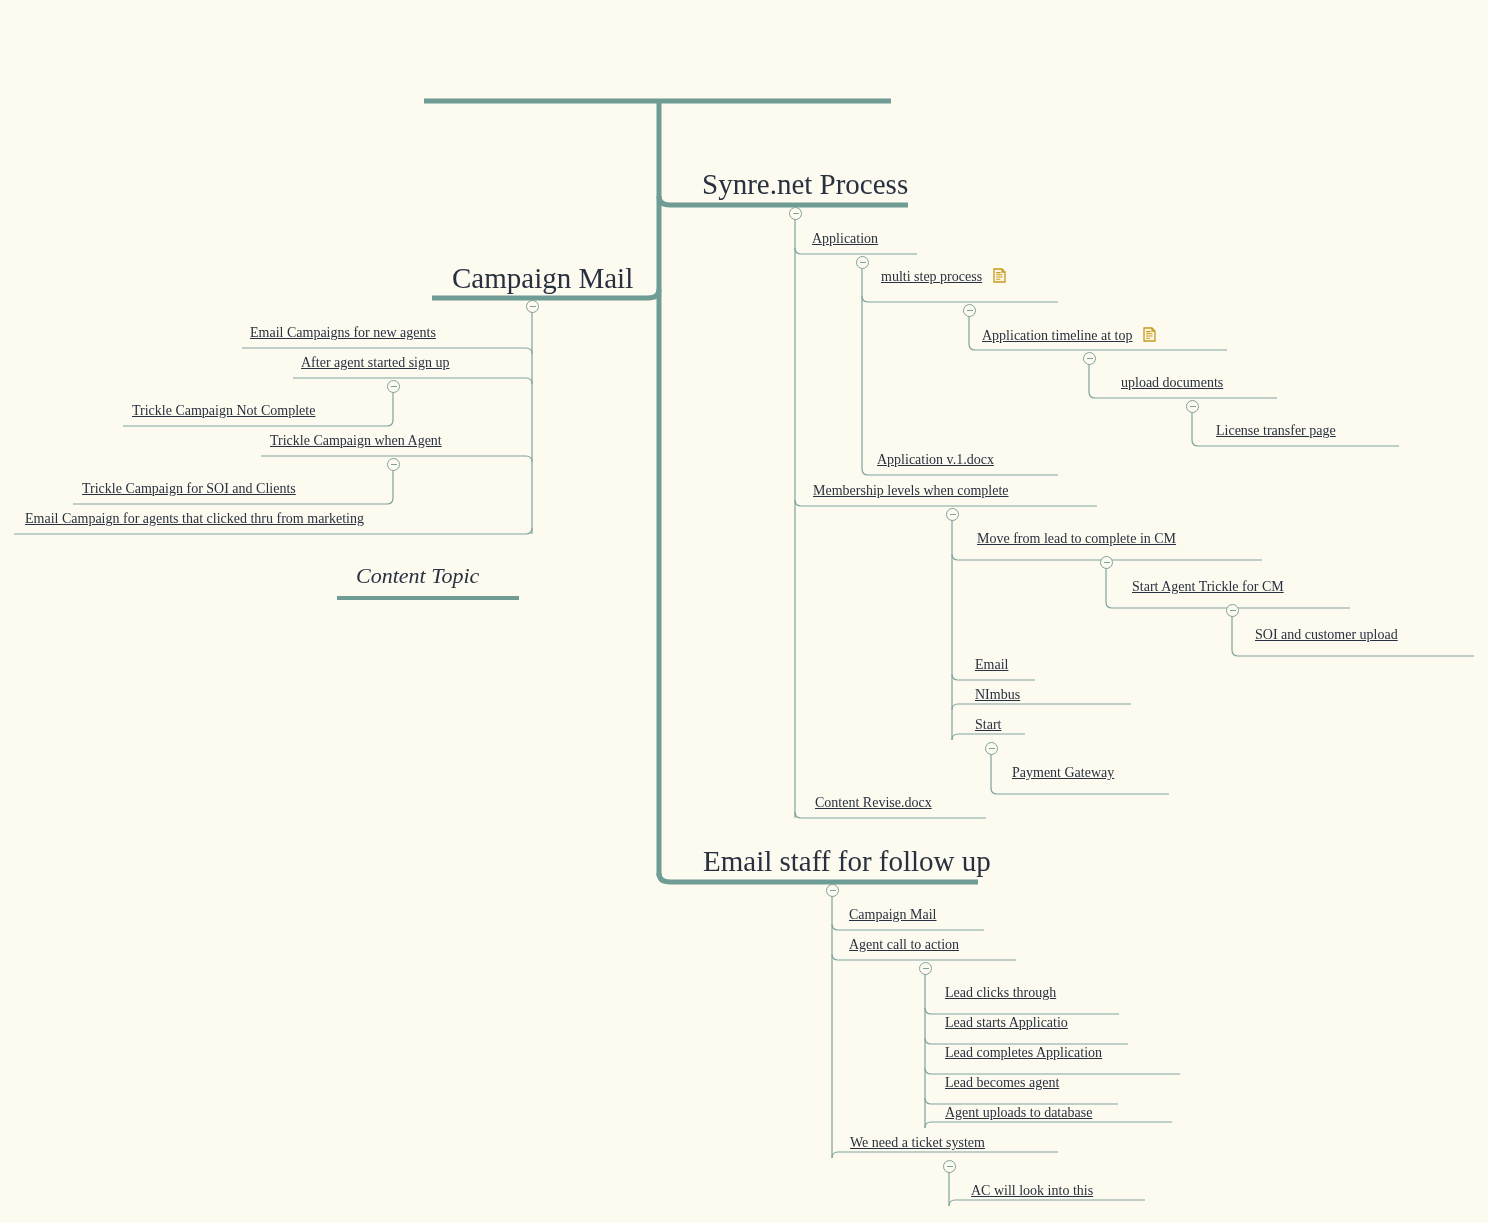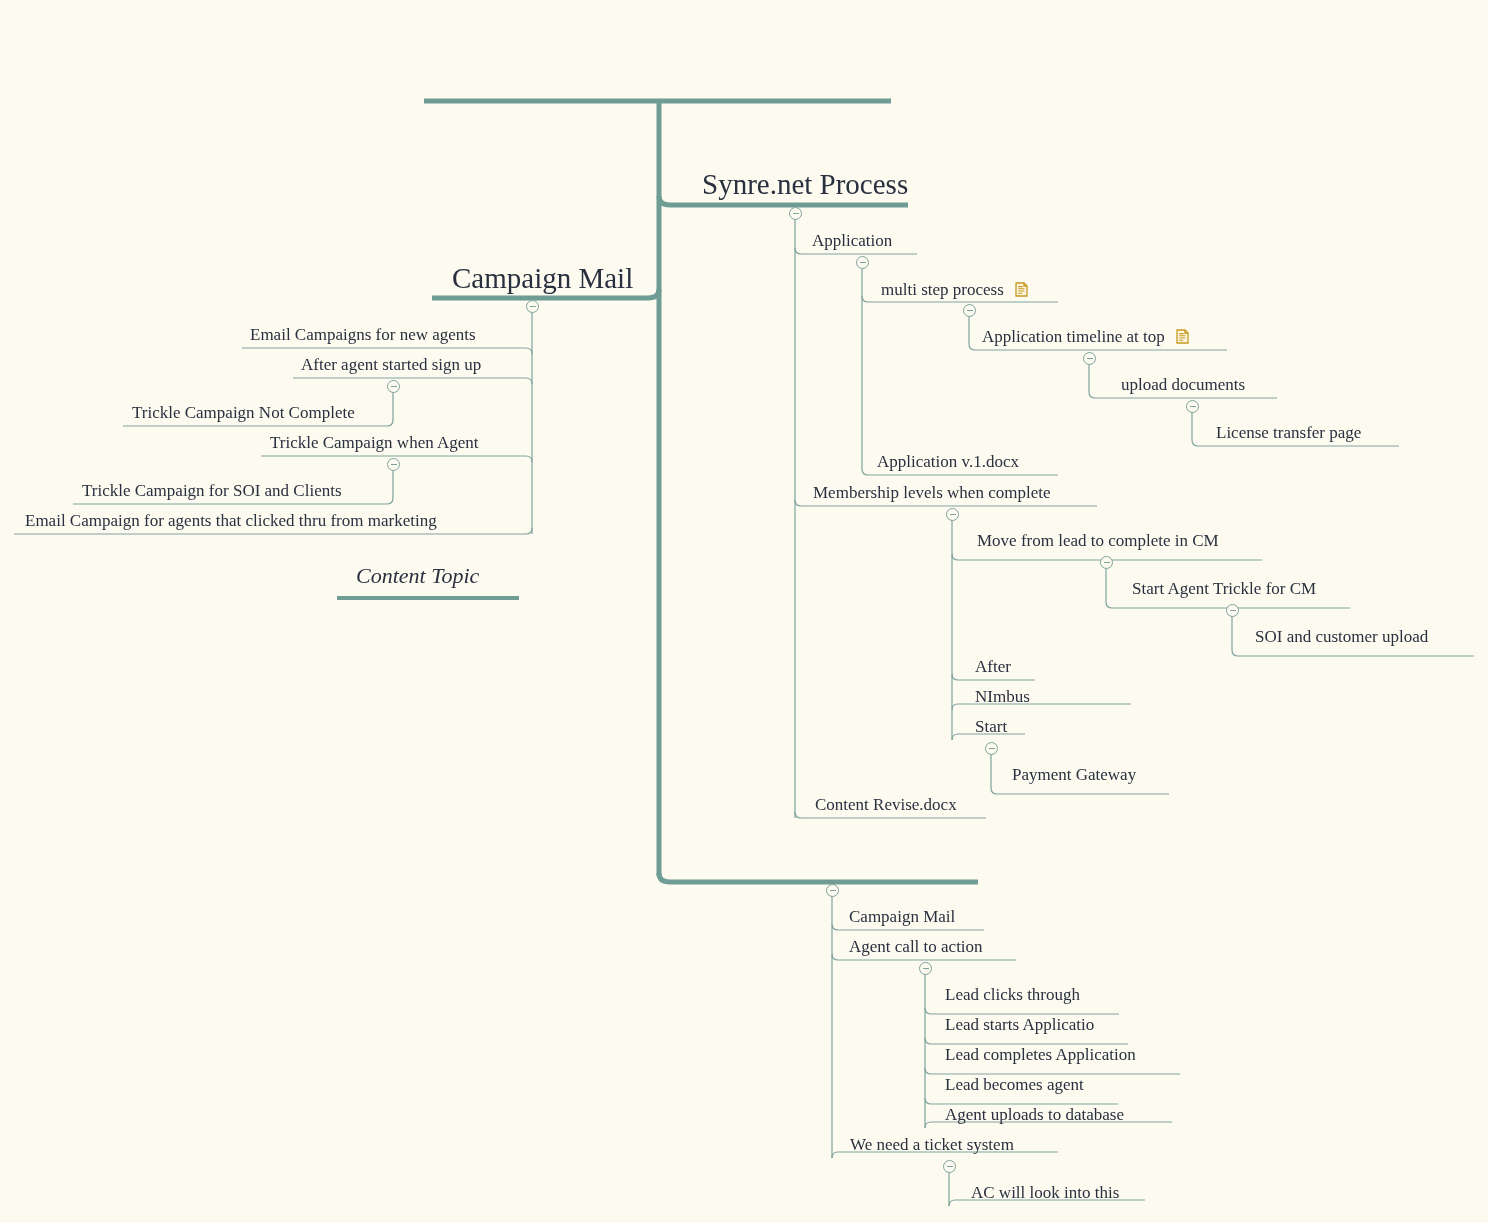--- a/index.html
+++ b/index.html
@@ -19,21 +19,21 @@
 
   
   .root{font-size:34px;letter-spacing:.2px;}
   .root .label{padding:0 10px 6px 10px;}
 
   
   .lvl1{font-size:29px;}
   .lvl1 .label{padding:0 8px 5px 8px;}
 
   
-  .lvl2{font-size:17px;}
+  .lvl2{font-size:14px;text-decoration:underline;}
   .lvl2 .label{padding:0 4px 3px 4px;}
 
   .floating{font-size:22px;font-style:italic;}
   .floating .label{padding:0 8px 5px 8px;}
 
   .note-icon{display:inline-block;vertical-align:-2px;margin-left:7px;width:13px;height:15px;position:relative;}
   .note-icon svg{display:block;}
 
   .toggle{position:absolute;width:13px;height:13px;border:1.2px solid #7ea39c;border-radius:50%;
           background:#fdfbf0;box-sizing:border-box;}
@@ -135,20 +135,23 @@
   <div class="node lvl1" style="left:444px;top:262px;">
     <span class="label">Campaign Mail</span>
   </div>
   <div class="toggle" style="left:526px;top:300px;"></div>
 
   <div class="node lvl1" style="left:694px;top:168px;">
     <span class="label">Synre.net Process</span>
   </div>
   <div class="toggle" style="left:789px;top:207px;"></div>
 
+  <div class="node lvl1" style="left:695px;top:845px;">
+    <span class="label">Email staff for follow up</span>
+  </div>
   <div class="toggle" style="left:826px;top:884px;"></div>
 
   <div class="node floating" style="left:348px;top:563px;">
     <span class="label">Content Topic</span>
   </div>
 
   <div class="node lvl2" style="left:246px;top:325px;">
     <span class="label">Email Campaigns for new agents</span>
   </div>
 
@@ -172,21 +175,21 @@
 
   <div class="node lvl2" style="left:21px;top:511px;">
     <span class="label">Email Campaign for agents that clicked thru from marketing</span>
   </div>
 
   <div class="node lvl2" style="left:808px;top:231px;">
     <span class="label">Application</span>
   </div>
   <div class="toggle" style="left:856px;top:256px;"></div>
 
-  <div class="node lvl2" style="left:877px;top:280px;">
+  <div class="node lvl2" style="left:877px;top:268px;">
     <span class="label" style="display:inline;">multi step process</span><span class="note-icon">
       <svg width="13" height="15" viewBox="0 0 13 15">
           <path d="M1,1 H9 L12,4 V14 H1 Z" fill="#fdf6e3" stroke="#c8991f" stroke-width="1.3"></path>
           <path d="M9,1 V4 H12" fill="none" stroke="#c8991f" stroke-width="1.3"></path>
           <path d="M3.2,4.6 H7.6 M3.2,6.8 H9.4 M3.2,9 H9.4 M3.2,11.2 H7.2" stroke="#c8991f" stroke-width="1.1"></path>
         </svg>
     </span>
   </div>
   <div class="toggle" style="left:963px;top:304px;"></div>
 
@@ -227,21 +230,21 @@
   <div class="node lvl2" style="left:1128px;top:579px;">
     <span class="label">Start Agent Trickle for CM</span>
   </div>
   <div class="toggle" style="left:1226px;top:604px;"></div>
 
   <div class="node lvl2" style="left:1251px;top:627px;">
     <span class="label">SOI and customer upload</span>
   </div>
 
   <div class="node lvl2" style="left:971px;top:657px;">
-    <span class="label">After</span>
+    <span class="label">Email</span>
   </div>
 
   <div class="node lvl2" style="left:971px;top:687px;">
     <span class="label">NImbus</span>
   </div>
 
   <div class="node lvl2" style="left:971px;top:717px;">
     <span class="label">Start</span>
   </div>
   <div class="toggle" style="left:985px;top:742px;"></div>

